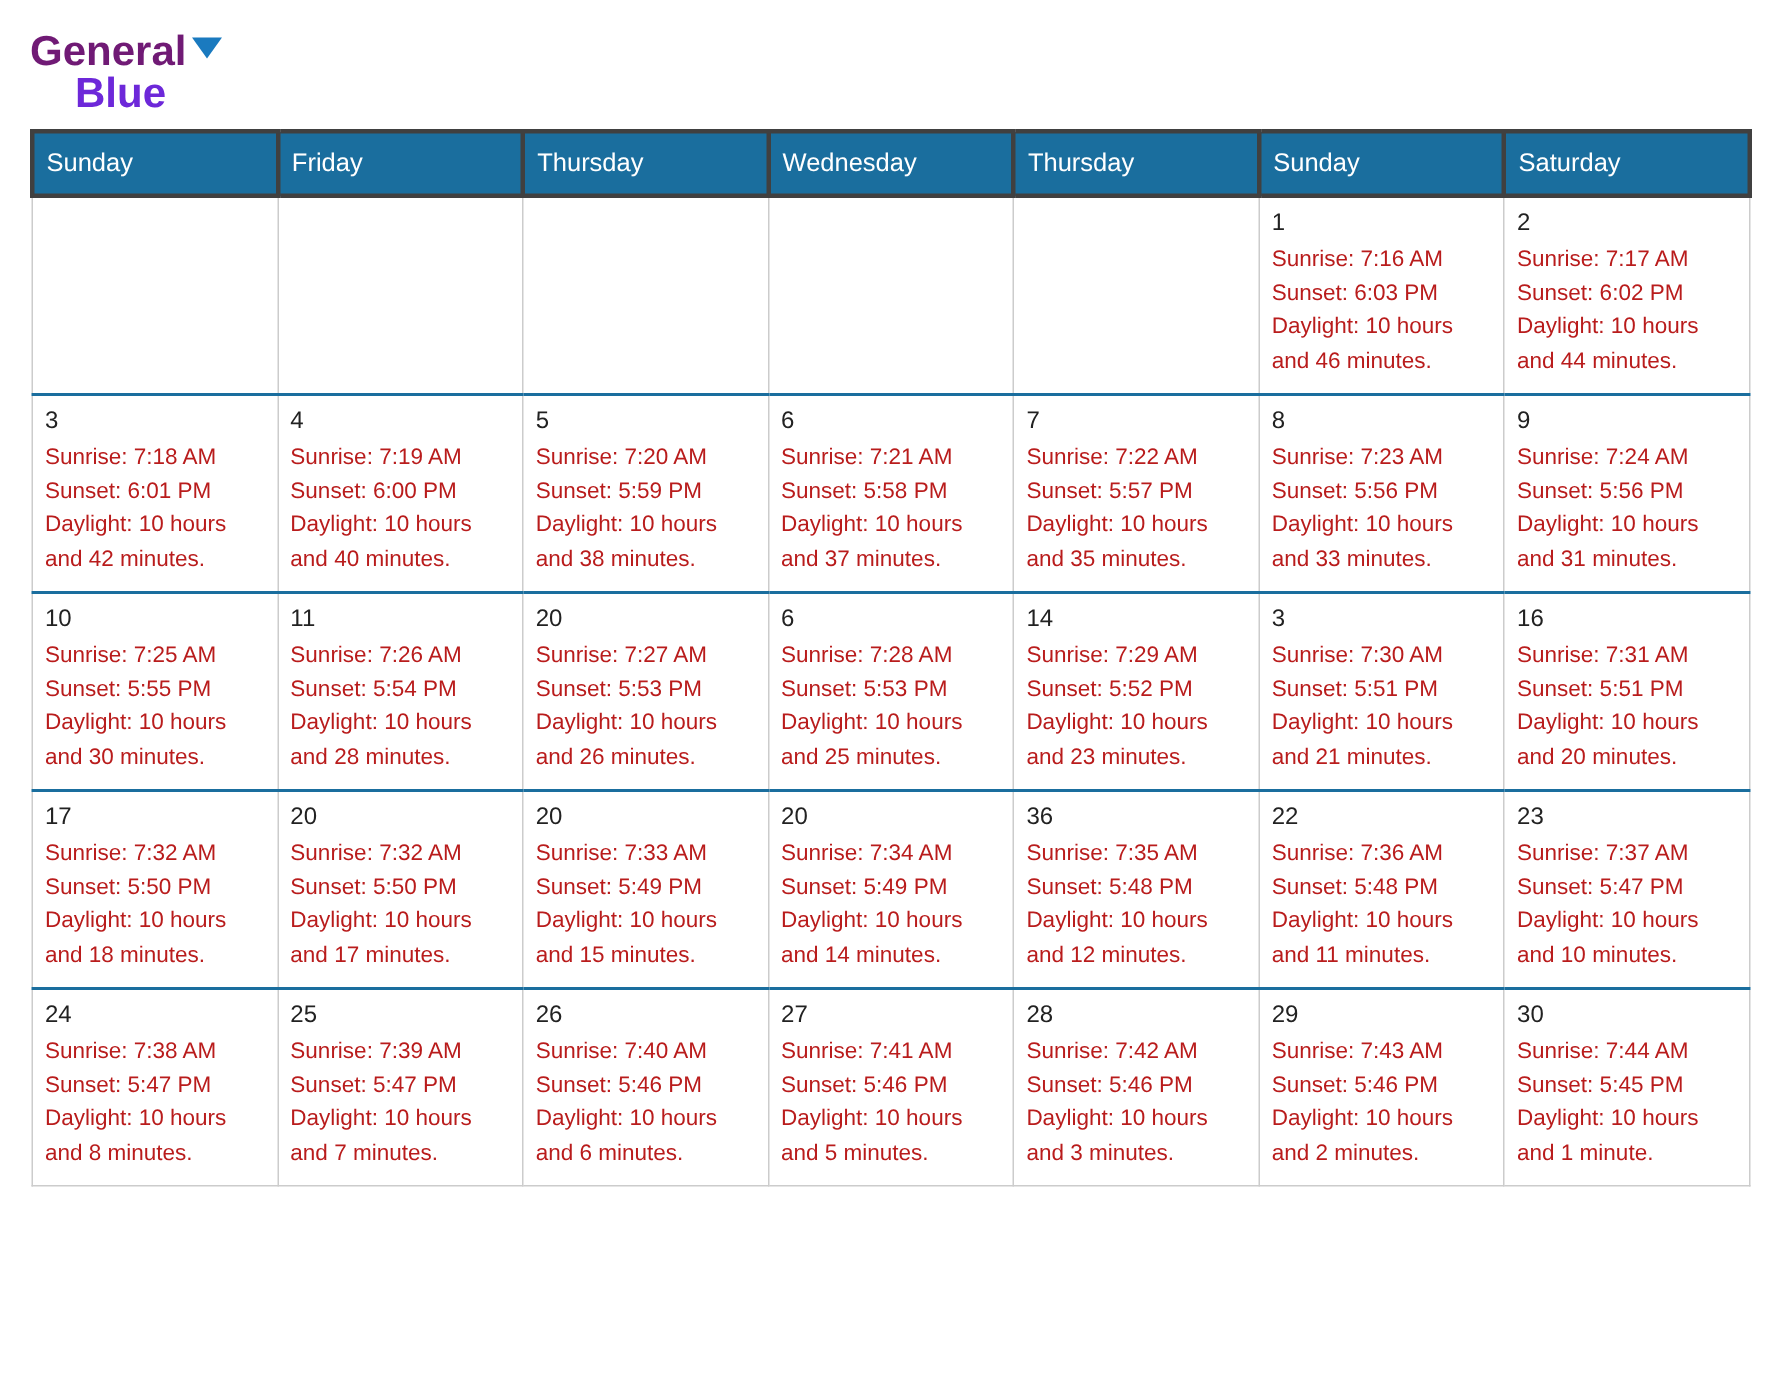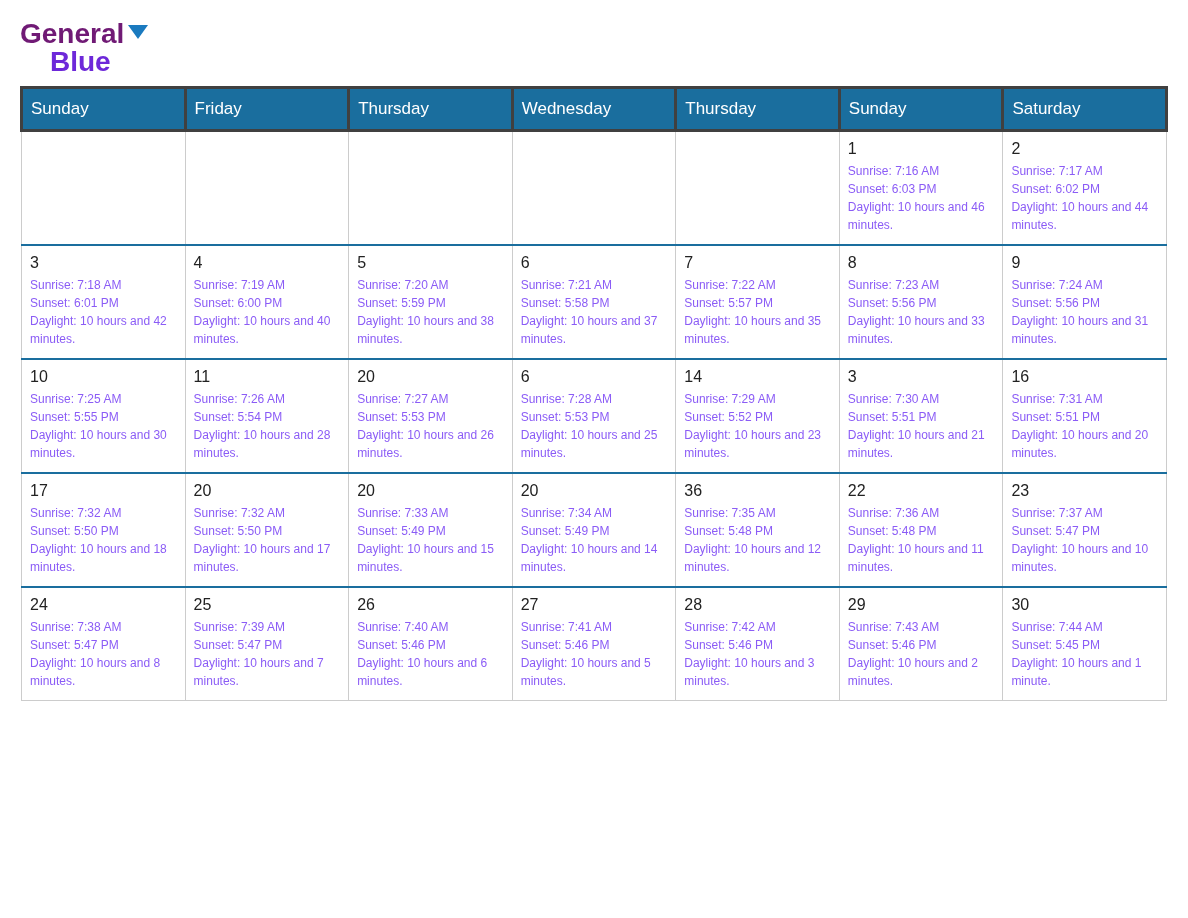--- a/index.html
+++ b/index.html
@@ -88,22 +88,22 @@
       border-top: 2px solid #1a6e9e;
     }
     .day-number {
       font-size: 16px;
       font-weight: normal;
       color: #222;
       margin-bottom: 4px;
       display: block;
     }
     .day-info {
-      font-size: 12px;
-      color: #8b5cf6;
+      font-size: 15px;
+      color: #b91c1c;
       line-height: 1.5;
     }
     .empty-cell {
       background: #f9f9f9;
     }
   </style>
 </head>
 <body>
 
 <div class="header">

